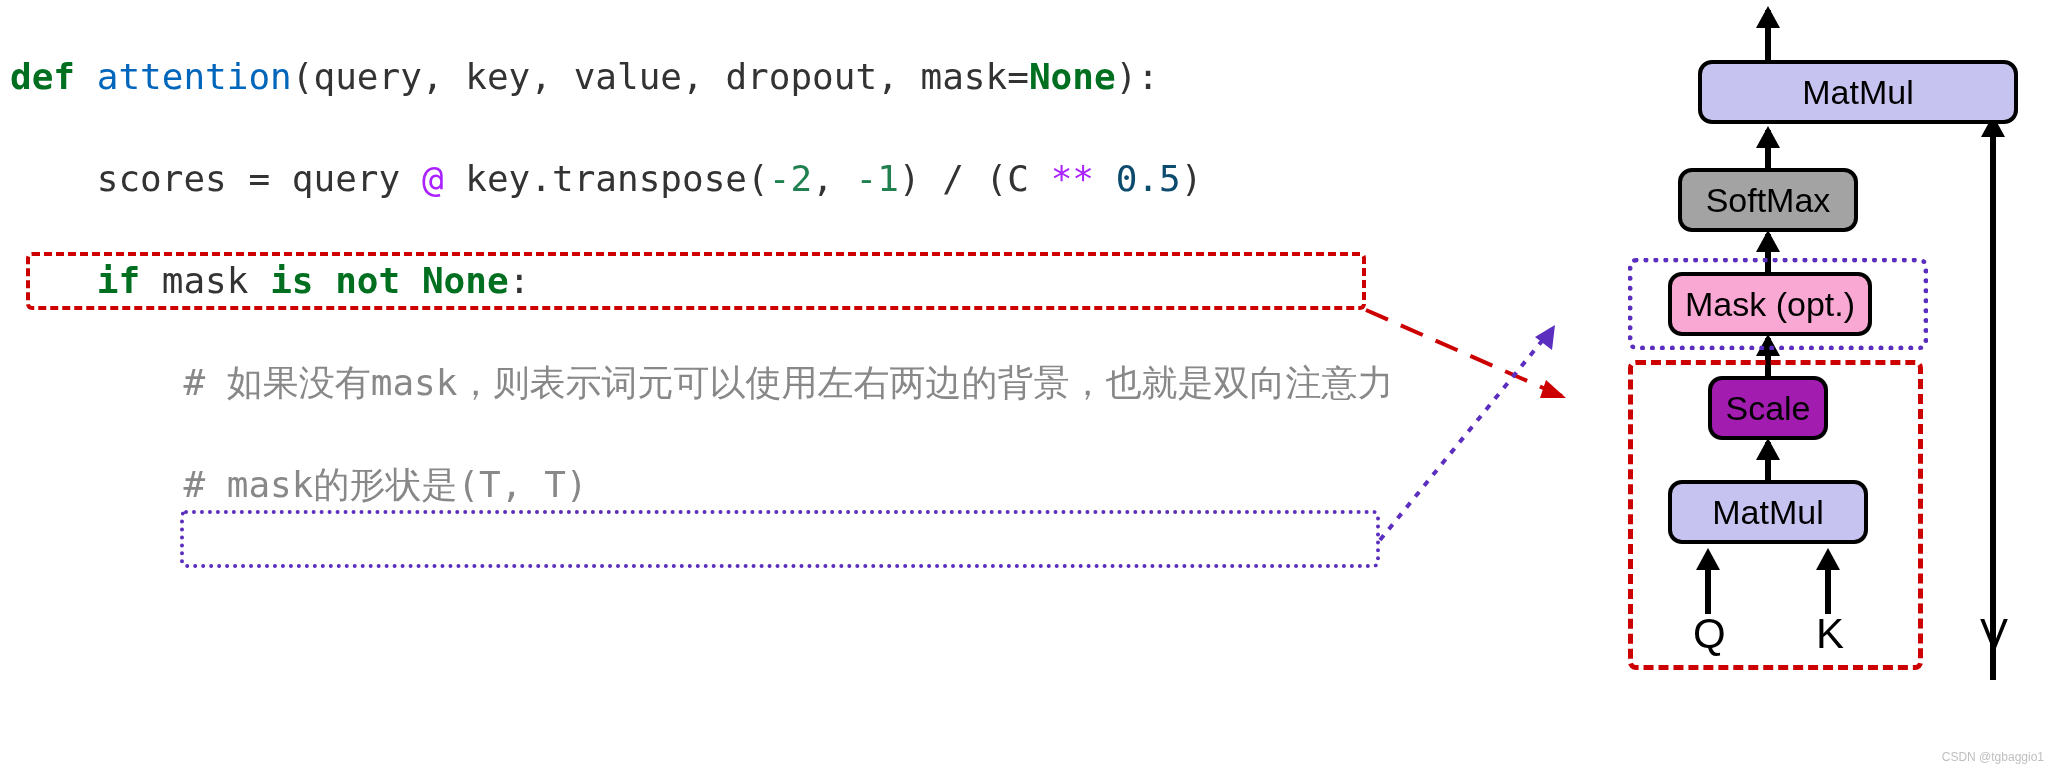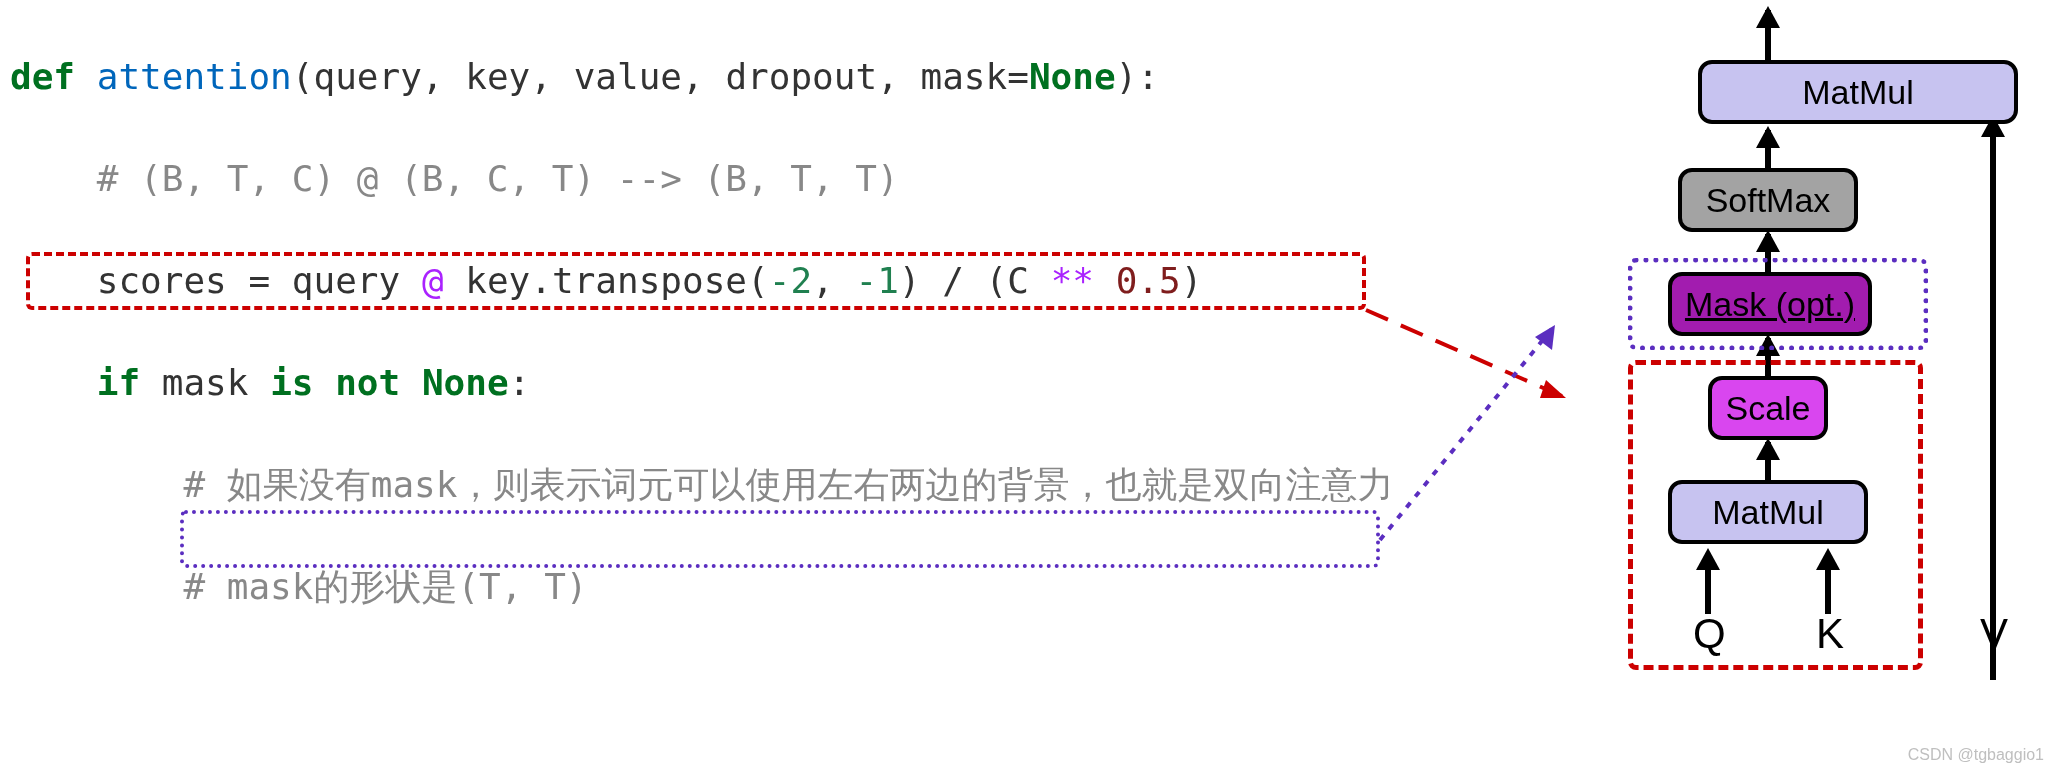--- a/index.html
+++ b/index.html
@@ -23,21 +23,21 @@
     white-space: pre;
   }
   .line { display: block; }
   .kw  { color: #007020; font-weight: bold; }     
   .fn  { color: #0066bb; }                         
   .id  { color: #333333; }
   .punc{ color: #333333; }
   .op  { color: #333333; }
   .op2 { color: #aa22ff; }                         
   .num { color: #208050; }
-  .nnum{ color: #7f1d1d; }
+  .nnum{ color: #0c4a6e; }
   .com { color: #888888; }
   .none{ color: #007020; font-weight: bold; }
   
   .dash-red {
     position: absolute;
     border: 4px dashed #cc0000;
     border-radius: 6px;
   }
   .dash-purple {
     position: absolute;
@@ -57,22 +57,22 @@
     font-family: Arial, Helvetica, sans-serif;
     font-size: 34px;
     display: flex;
     align-items: center;
     justify-content: center;
     font-weight: 500;
     text-align: center;
   }
   .matmul { background: #c7c3f0; }
   .softmax{ background: #a3a3a3; }
-  .mask   { background: #a21caf; text-decoration: underline; }
-  .scale  { background: #d946ef; }
+  .mask   { background: #f9a8d4; }
+  .scale  { background: #a21caf; }
   .qkv {
     position: absolute;
     font-family: Arial, Helvetica, sans-serif;
     font-size: 42px;
     font-weight: 500;
   }
   .vline {
     position: absolute;
     width: 6px;
     background: #000;
@@ -96,31 +96,30 @@
   }
   .conn-red { stroke:#cc0000; stroke-width:4; stroke-dasharray:24 14; fill:none; }
   .conn-pur { stroke:#5b2ec0; stroke-width:4; stroke-dasharray:6 8; fill:none; }
   .ah-red   { fill:#cc0000; }
   .ah-pur   { fill:#5b2ec0; }
   .watermark {
     position: absolute;
     right: 14px; bottom: 8px;
     color: #bfbfbf;
     font-family: Arial, sans-serif;
-    font-size: 16px;
+    font-size: 12px;
   }
 </style>
 </head>
 <body>
 
 <div class="wrap">
 
   <div class="code">
 <span class="line"><span class="kw">def</span> <span class="fn">attention</span><span class="punc">(</span><span class="id">query</span><span class="punc">,</span> <span class="id">key</span><span class="punc">,</span> <span class="id">value</span><span class="punc">,</span> <span class="id">dropout</span><span class="punc">,</span> <span class="id">mask</span><span class="op">=</span><span class="none">None</span><span class="punc">)</span><span class="punc">:</span></span>
-<span class="line com">    # (B, T, C) @ (B, C, T) --&gt; (B, T, T)</span>
 <span class="line">    <span class="id">scores</span> <span class="op">=</span> <span class="id">query</span> <span class="op2">@</span> <span class="id">key</span><span class="punc">.</span><span class="id">transpose</span><span class="punc">(</span><span class="num">-2</span><span class="punc">,</span> <span class="num">-1</span><span class="punc">)</span> <span class="op">/</span> <span class="punc">(</span><span class="id">C</span> <span class="op2">**</span> <span class="nnum">0.5</span><span class="punc">)</span></span>
 <span class="line">    <span class="kw">if</span> <span class="id">mask</span> <span class="kw">is</span> <span class="kw">not</span> <span class="none">None</span><span class="punc">:</span></span>
 <span class="line com">        # 如果没有mask，则表示词元可以使用左右两边的背景，也就是双向注意力</span>
 <span class="line com">        # mask的形状是(T, T)</span>
 
 
 
 
   </div>
 

